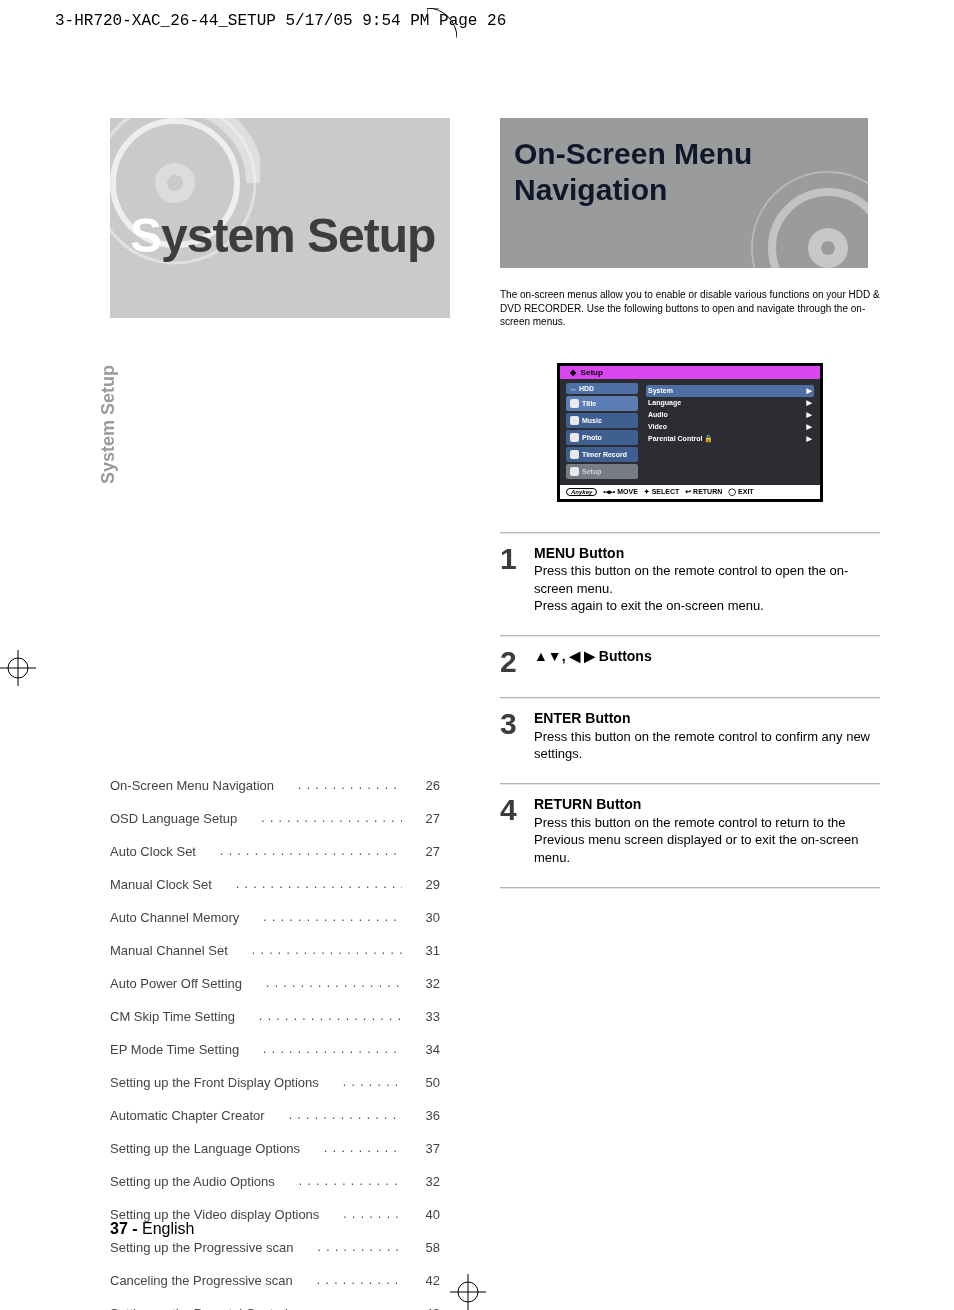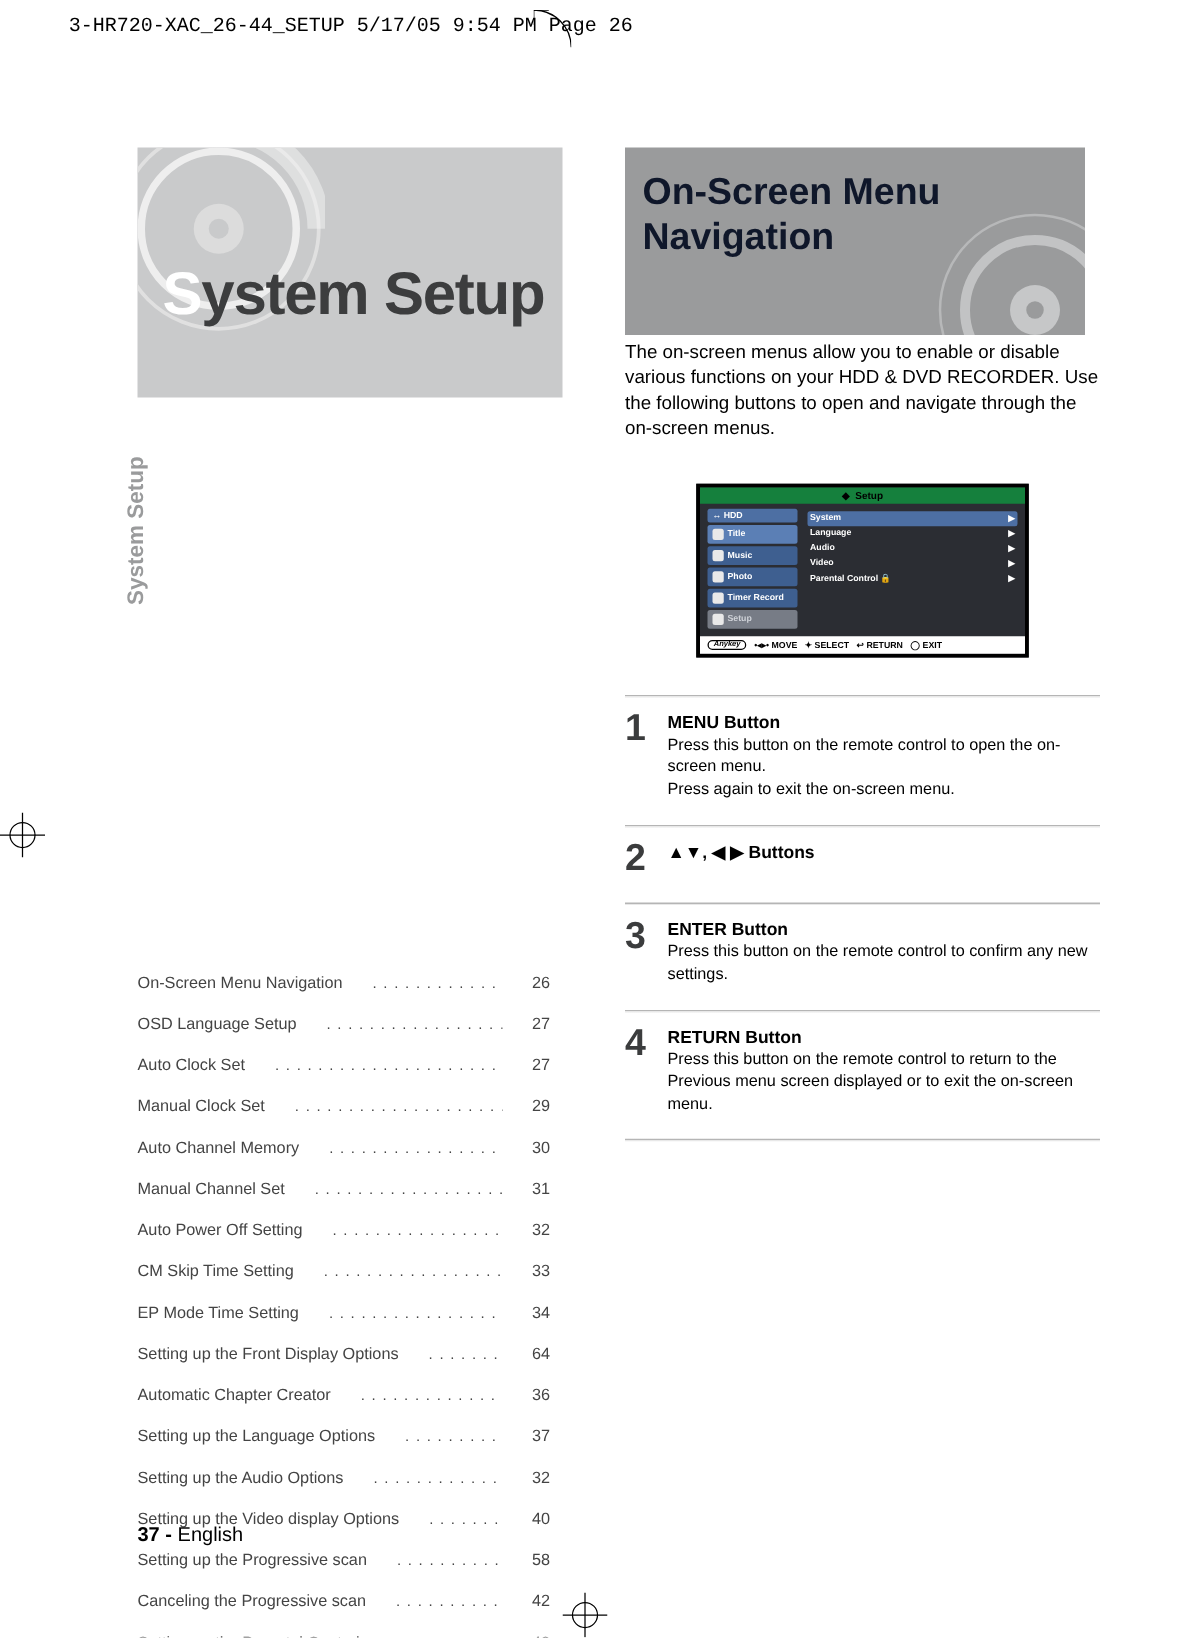--- a/index.html
+++ b/index.html
@@ -100,21 +100,21 @@
 .toc {
   position: absolute;
   top: 660px;
   left: 0;
   width: 330px;
   font-size: 13px;
   color: #444;
 }
 .toc-row {
   display: flex;
-  align-items: flex-end;
+  align-items: flex-start;
   margin-bottom: 18px;
   white-space: nowrap;
   gap: 24px;
 }
 .toc-label { flex: 0 0 auto; }
 .toc-dots {
   flex: 1 1 auto;
   overflow: hidden;
   letter-spacing: 1px;
   font-size: 12px;
@@ -150,39 +150,39 @@
   line-height: 1.2;
   padding-top: 18px;
 }
 .right-disc {
   position: absolute;
   right: -40px;
   bottom: -60px;
 }
 
 .intro-text {
-  font-size: 15px;
+  font-size: 10px;
   line-height: 1.35;
-  margin-top: 4px;
+  margin-top: 20px;
   color: #000;
 }
 
 
 .osd {
   width: 260px;
   margin: 34px auto 0;
   border: 3px solid #000;
   background: #2b2d33;
   font-size: 8px;
   color: #fff;
 }
 .osd-top {
-  background: #15803d;
+  background: #d946ef;
   color: #000;
-  text-align: center;
+  text-align: left;
   padding: 2px 10px;
   font-size: 8px;
   font-weight: bold;
 }
 .osd-body {
   display: flex;
 }
 .osd-nav {
   width: 82px;
   padding: 4px 4px 4px 6px;
@@ -367,21 +367,21 @@
           <span class="toc-page">33</span>
         </div>
         <div class="toc-row">
           <span class="toc-label">EP Mode Time Setting</span>
           <span class="toc-dots"></span>
           <span class="toc-page">34</span>
         </div>
         <div class="toc-row">
           <span class="toc-label">Setting up the Front Display Options</span>
           <span class="toc-dots"></span>
-          <span class="toc-page">64</span>
+          <span class="toc-page">50</span>
         </div>
         <div class="toc-row">
           <span class="toc-label">Automatic Chapter Creator</span>
           <span class="toc-dots"></span>
           <span class="toc-page">36</span>
         </div>
         <div class="toc-row">
           <span class="toc-label">Setting up the Language Options</span>
           <span class="toc-dots"></span>
           <span class="toc-page">37</span>

